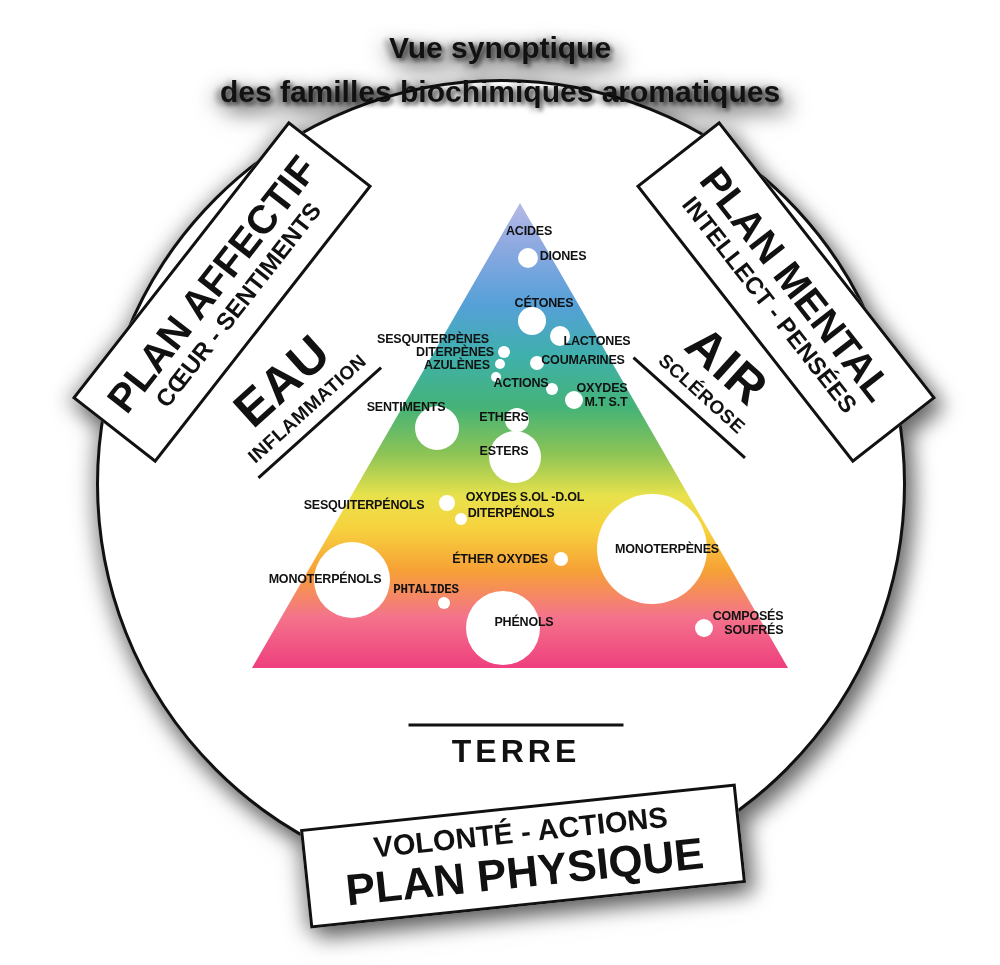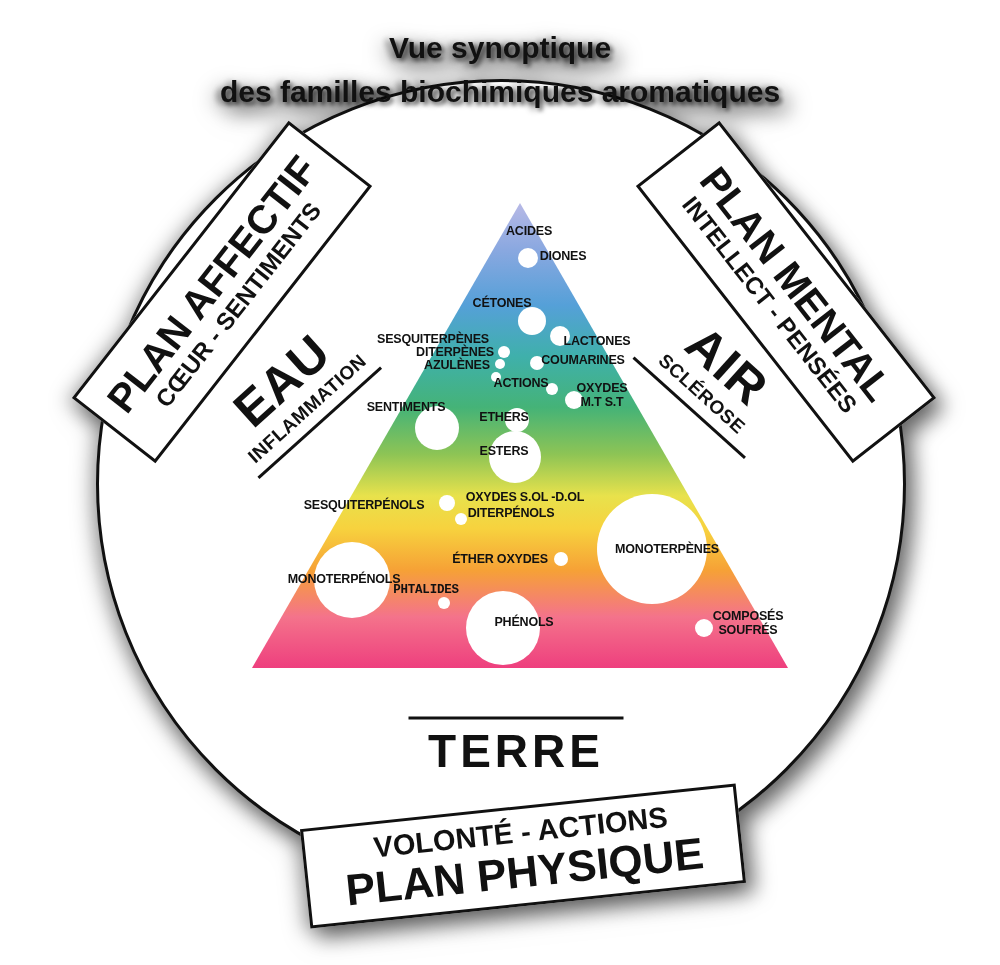--- a/index.html
+++ b/index.html
@@ -10,28 +10,28 @@
   .circle{position:absolute;left:96px;top:79px;width:810px;height:810px;border-radius:50%;
           background:#fff;border:3px solid #111;box-sizing:border-box;z-index:0;}
 
   .triangle{position:absolute;left:252px;top:203px;width:536px;height:465px;z-index:1;
             clip-path:polygon(50% 0%,100% 100%,0% 100%);}
 
   .bubble{position:absolute;background:#fff;border-radius:50%;z-index:2;}
 
   .family-label{position:absolute;transform:translate(-50%,-50%);z-index:3;
                 font-size:12.5px;font-weight:bold;letter-spacing:-.2px;line-height:1.1;
-                white-space:pre-line;text-align:center;color:#111;}
+                white-space:pre-line;text-align:right;color:#111;}
 
   .group{position:absolute;display:flex;flex-direction:column;align-items:center;z-index:3;}
   #eau-group{left:293px;top:393px;transform:translate(-50%,-50%) rotate(-42deg);}
   #air-group{left:716px;top:378px;transform:translate(-50%,-50%) rotate(42deg);}
   #terre-group{left:516px;top:742px;transform:translate(-50%,-50%);}
   .element-name{font-size:50px;font-weight:bold;letter-spacing:1px;line-height:1;}
-  .element-name.terre{font-size:46px;letter-spacing:4px;}
+  .element-name.terre{font-size:32px;letter-spacing:4px;}
   .condition{font-size:19px;font-weight:bold;letter-spacing:.5px;margin-top:2px;}
   .condition.infection{font-size:31px;letter-spacing:2px;margin-top:0;}
   .rule{height:3px;background:#111;margin-top:6px;}
 
   .banner{position:absolute;background:#fff;border:3px solid #111;box-sizing:border-box;z-index:4;
           display:flex;flex-direction:column;align-items:center;justify-content:center;}
   #banner-affectif{left:222px;top:292px;width:352px;height:106px;transform:translate(-50%,-50%) rotate(-52deg);}
   #banner-mental{left:786px;top:292px;width:352px;height:106px;transform:translate(-50%,-50%) rotate(52deg);}
   #banner-physique{left:523px;top:856px;width:438px;height:100px;transform:translate(-50%,-50%) rotate(-6deg);}
   .banner-title{font-size:40px;font-weight:bold;line-height:1.05;white-space:nowrap;}
@@ -70,39 +70,39 @@
       <div class="bubble" style="left: 554px; top: 552px; height: 14px; width: 14px;"></div>
       <div class="bubble" style="left: 597px; top: 494px; height: 110px; width: 110px;"></div>
       <div class="bubble" style="left: 438px; top: 597px; height: 12px; width: 12px;"></div>
       <div class="bubble" style="left: 314px; top: 542px; height: 76px; width: 76px;"></div>
       <div class="bubble" style="left: 466px; top: 591px; height: 74px; width: 74px;"></div>
       <div class="bubble" style="left: 695px; top: 619px; height: 18px; width: 18px;"></div>
     </div>
   <div id="families-layer">
       <div class="family-label" style="left: 529px; top: 232px;">ACIDES</div>
       <div class="family-label" style="left: 563px; top: 257px;">DIONES</div>
-      <div class="family-label" style="left: 502px; top: 304px;">CÉTONES</div>
+      <div class="family-label" style="left: 544px; top: 304px;">CÉTONES</div>
       <div class="family-label" style="left: 433px; top: 340px;">SESQUITERPÈNES</div>
       <div class="family-label" style="left: 455px; top: 353px;">DITERPÈNES</div>
       <div class="family-label" style="left: 457px; top: 366px;">AZULÈNES</div>
       <div class="family-label" style="left: 597px; top: 342px;">LACTONES</div>
       <div class="family-label" style="left: 583px; top: 361px;">COUMARINES</div>
       <div class="family-label" style="left: 521px; top: 384px;">ACTIONS</div>
       <div class="family-label" style="left: 602px; top: 396px;">OXYDES
 M.T S.T</div>
       <div class="family-label" style="left: 406px; top: 408px;">SENTIMENTS</div>
       <div class="family-label" style="left: 504px; top: 418px;">ETHERS</div>
       <div class="family-label" style="left: 504px; top: 452px;">ESTERS</div>
       <div class="family-label" style="left: 525px; top: 498px;">OXYDES S.OL -D.OL</div>
       <div class="family-label" style="left: 511px; top: 514px;">DITERPÉNOLS</div>
       <div class="family-label" style="left: 364px; top: 506px;">SESQUITERPÉNOLS</div>
       <div class="family-label" style="left: 500px; top: 560px;">ÉTHER OXYDES</div>
       <div class="family-label" style="left: 667px; top: 550px;">MONOTERPÈNES</div>
       <div class="family-label" style="left: 426px; top: 591px; font-family: Liberation Mono, monospace;">PHTALIDES</div>
-      <div class="family-label" style="left: 325px; top: 580px; margin-left: 19px;">MONOTERPÉNOLS</div>
+      <div class="family-label" style="left: 325px; top: 580px;">MONOTERPÉNOLS</div>
       <div class="family-label" style="left: 524px; top: 623px;">PHÉNOLS</div>
       <div class="family-label" style="left: 748px; top: 624px;">COMPOSÉS
 SOUFRÉS</div>
     </div>
 
   <div class="group" id="eau-group">
     <div class="element-name">EAU</div>
     <div class="condition">INFLAMMATION</div>
     <div class="rule" style="width:165px"></div>
   </div>

